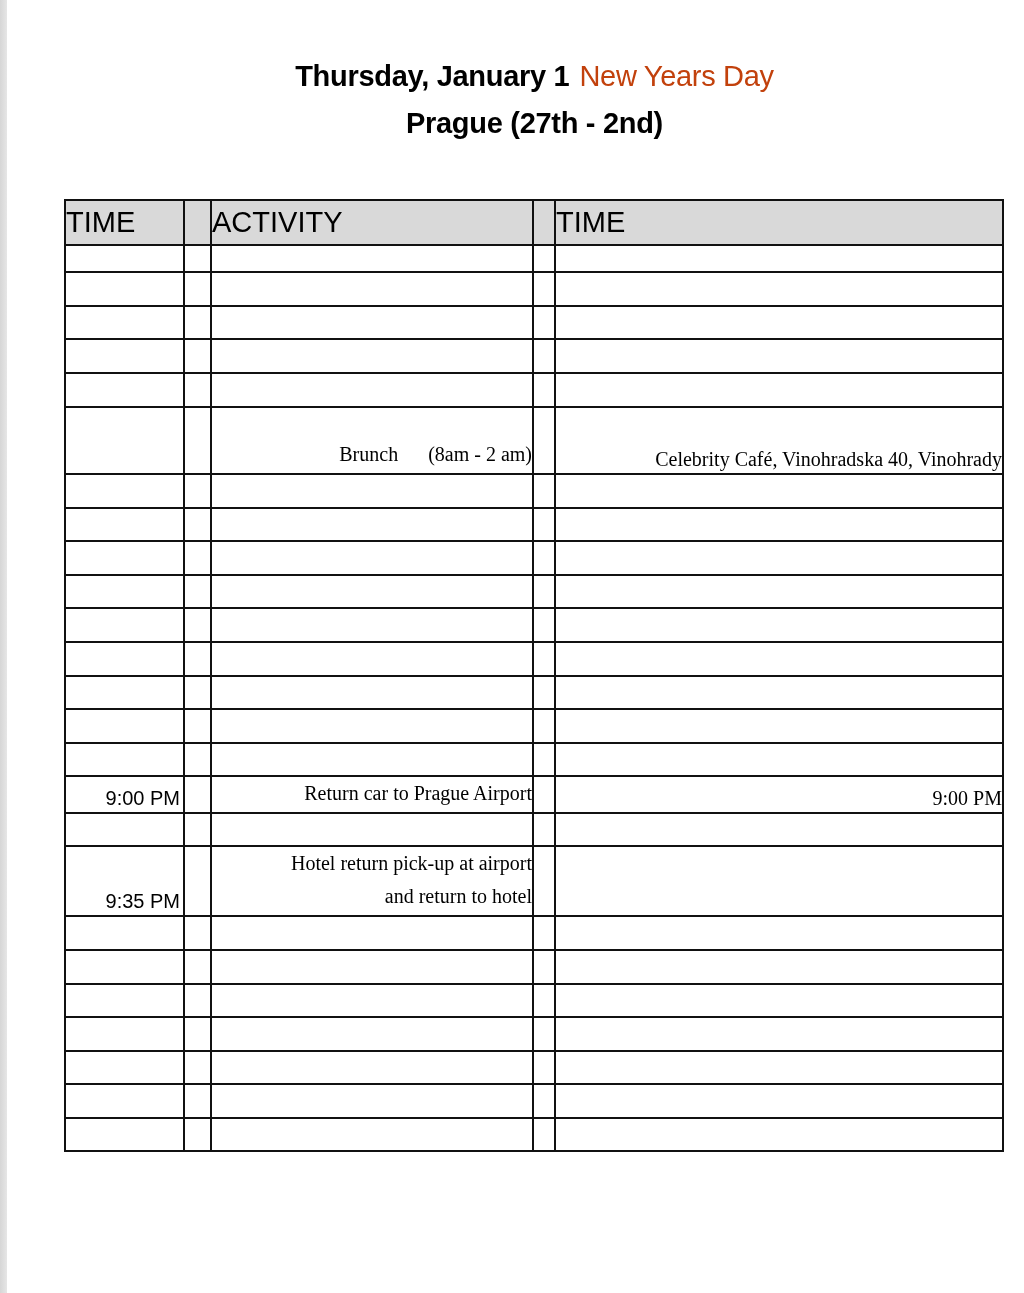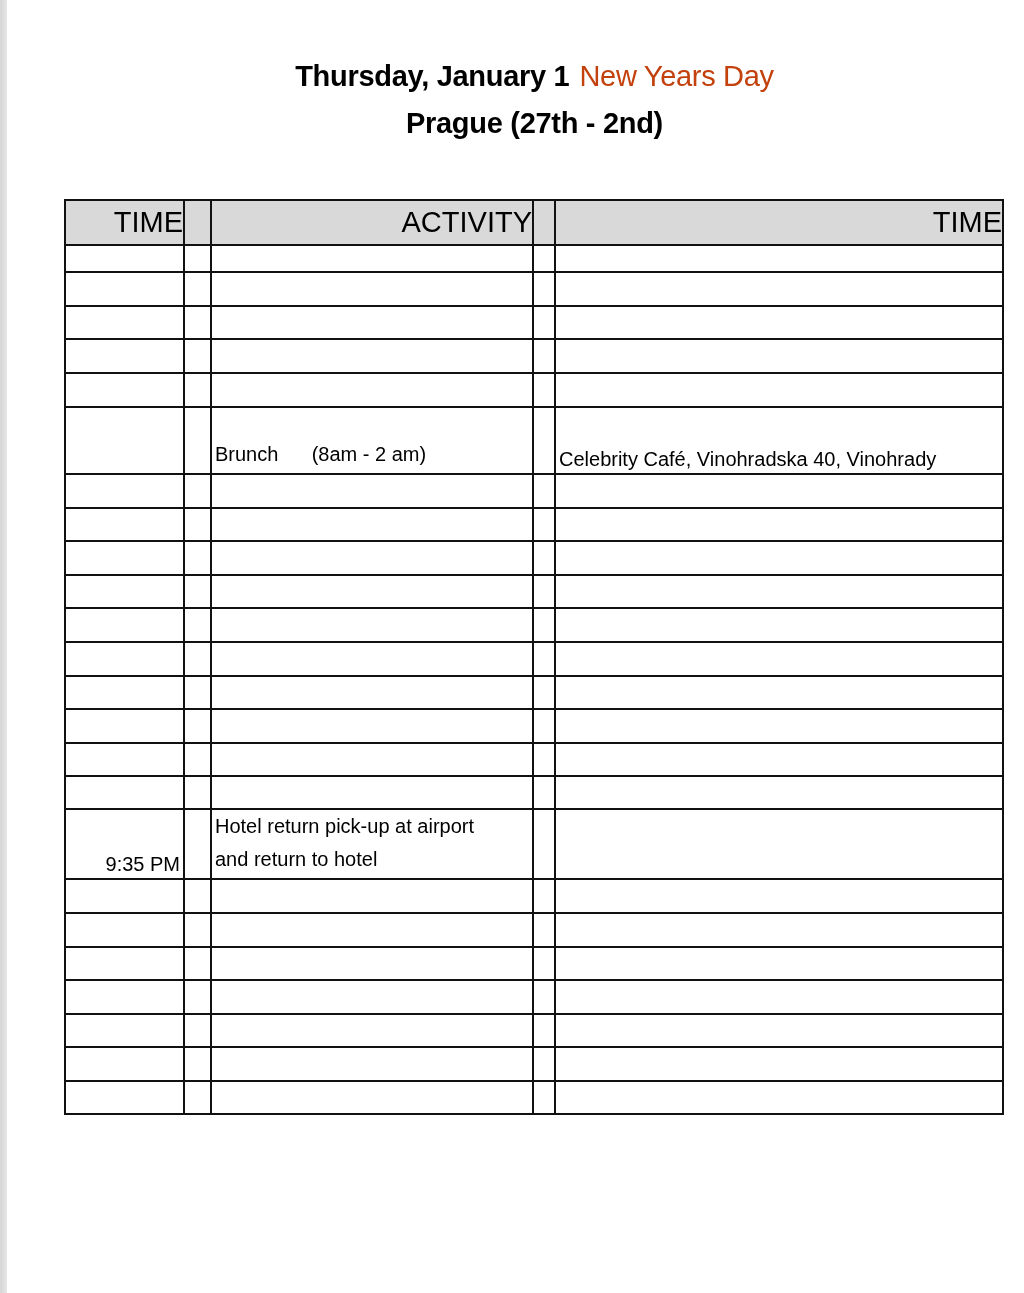--- a/index.html
+++ b/index.html
@@ -59,40 +59,41 @@
       padding: 0;
       font-size: 20px;
       font-weight: normal;
       white-space: nowrap;
       overflow: hidden;
     }
     .sheet thead th {
       background: #d9d9d9;
       height: 43px;
       font-size: 29px;
-      text-align: right;
+      text-align: left;
       vertical-align: middle;
     }
     .sheet col.c-time { width: 119px; }
     .sheet col.c-gap1 { width: 27px; }
     .sheet col.c-act { width: 322px; }
     .sheet col.c-gap2 { width: 22px; }
     .sheet col.c-notes { width: 448px; }
 
     .sheet td.time {
       text-align: right;
       padding-right: 3px;
       vertical-align: bottom;
       padding-bottom: 2px;
     }
     .sheet td.act, .sheet td.notes {
-      text-align: left;
+      text-align: right;
       padding-left: 3px;
       vertical-align: bottom;
       padding-bottom: 2px;
+      font-family: Liberation Serif, serif;
     }
     .sheet td .line { display: block; line-height: 33px; }
   </style>
 </head>
 <body>
 
 <div class="left-strip"></div>
 
 <div class="title-block">
   <div class="title-line1">
@@ -219,20 +220,29 @@
         <td></td>
         <td class="notes"></td>
       </tr>
       <tr style="height: 33px;">
         <td class="time"></td>
         <td></td>
         <td class="act"></td>
         <td></td>
         <td class="notes"></td>
       </tr>
+      <tr style="height: 34px;">
+        <td class="time">9:00 PM</td>
+        <td></td>
+        <td class="act">
+          <span class="line" style="white-space: pre;">Return car to Prague Airport</span>
+        </td>
+        <td></td>
+        <td class="notes">9:00 PM</td>
+      </tr>
       <tr style="height: 33px;">
         <td class="time"></td>
         <td></td>
         <td class="act"></td>
         <td></td>
         <td class="notes"></td>
       </tr>
       <tr style="height: 67px;">
         <td class="time">9:35 PM</td>
         <td></td>

